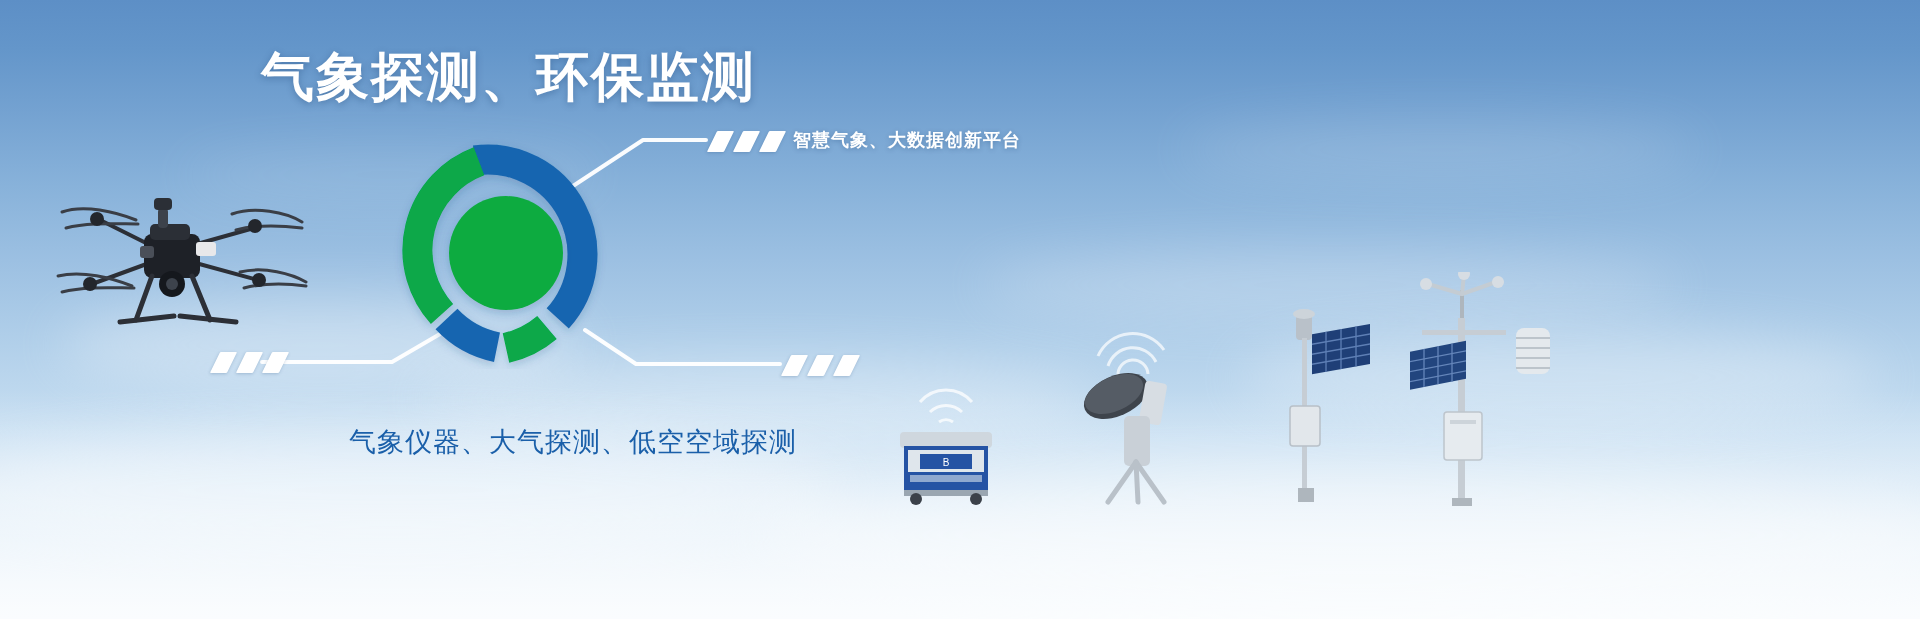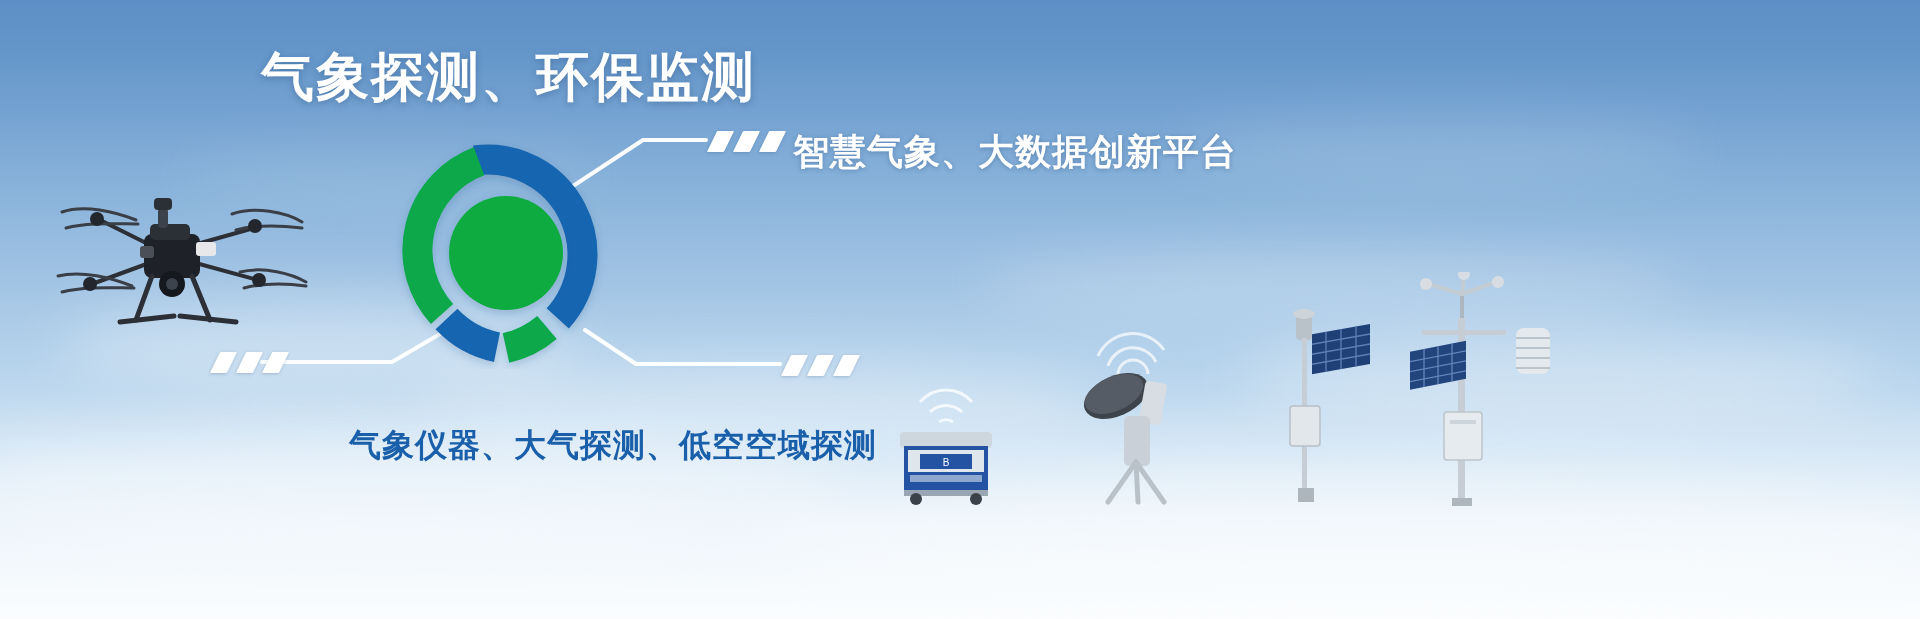--- a/index.html
+++ b/index.html
@@ -58,31 +58,31 @@
   .slashes i{display:block;width:17px;height:21px;background:#ffffff;
              transform:skewX(-26deg);border-radius:1px;
              box-shadow:0 1px 3px rgba(30,70,120,.25);}
   #slash-top{left:712px;top:131px;}
   #slash-left{left:215px;top:352px;}
   #slash-right{left:786px;top:355px;}
 
   
   #txt-top{
     position:absolute;left:793px;top:128px;
-    font-size:36px;font-weight:bold;color:#ffffff;letter-spacing:1px;
+    font-size:18px;font-weight:bold;color:#ffffff;letter-spacing:1px;
     white-space:nowrap;text-shadow:0 1px 5px rgba(20,55,105,.32);
   }
   #txt-main{
     position:absolute;left:658px;top:228px;
     font-size:40px;font-weight:bold;color:#ffffff;letter-spacing:1px;
     white-space:nowrap;text-shadow:0 2px 7px rgba(20,55,105,.30);
   }
   #txt-bottom{
     position:absolute;left:349px;top:424px;
-    font-size:32px;font-weight:bold;color:#1a5fa9;letter-spacing:1px;
+    font-size:27px;font-weight:normal;color:#1a5fa9;letter-spacing:1px;
     white-space:nowrap;
   }
 
   
   #drone{position:absolute;left:40px;top:150px;width:270px;height:205px;}
 
   
   .instrument{position:absolute;}
   #inst-box{left:886px;top:380px;width:120px;height:125px;}
   #inst-antenna{left:1068px;top:330px;width:130px;height:175px;}

